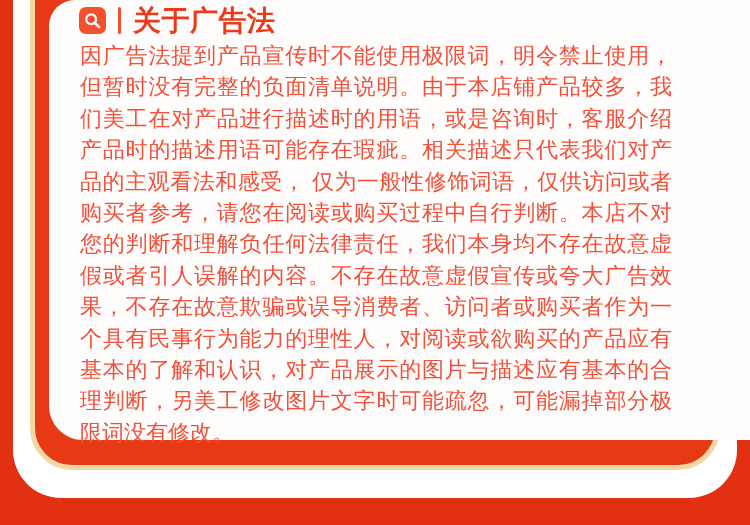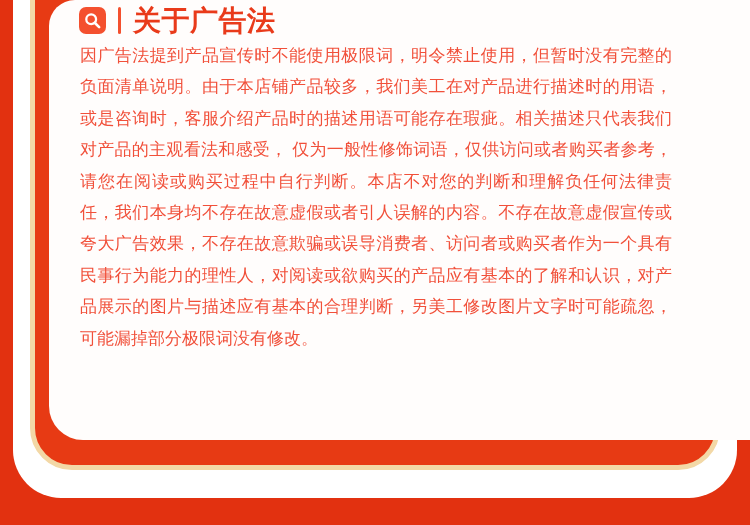--- a/index.html
+++ b/index.html
@@ -84,21 +84,21 @@
     letter-spacing: 0.5px;
     color: var(--title-red, #e93a1a);
     white-space: nowrap;
   }
   .disclaimer {
     position: absolute;
     left: 31px;
     top: 40px;
     width: 592px;
     margin: 0;
-    font-size: 17px;
+    font-size: 22px;
     line-height: 31.4px;
     text-align: justify;
     text-align-last: left;
     color: var(--body-text-red, #f1503a);
     font-weight: 500;
   }
 </style>
 </head>
 <body>
 

